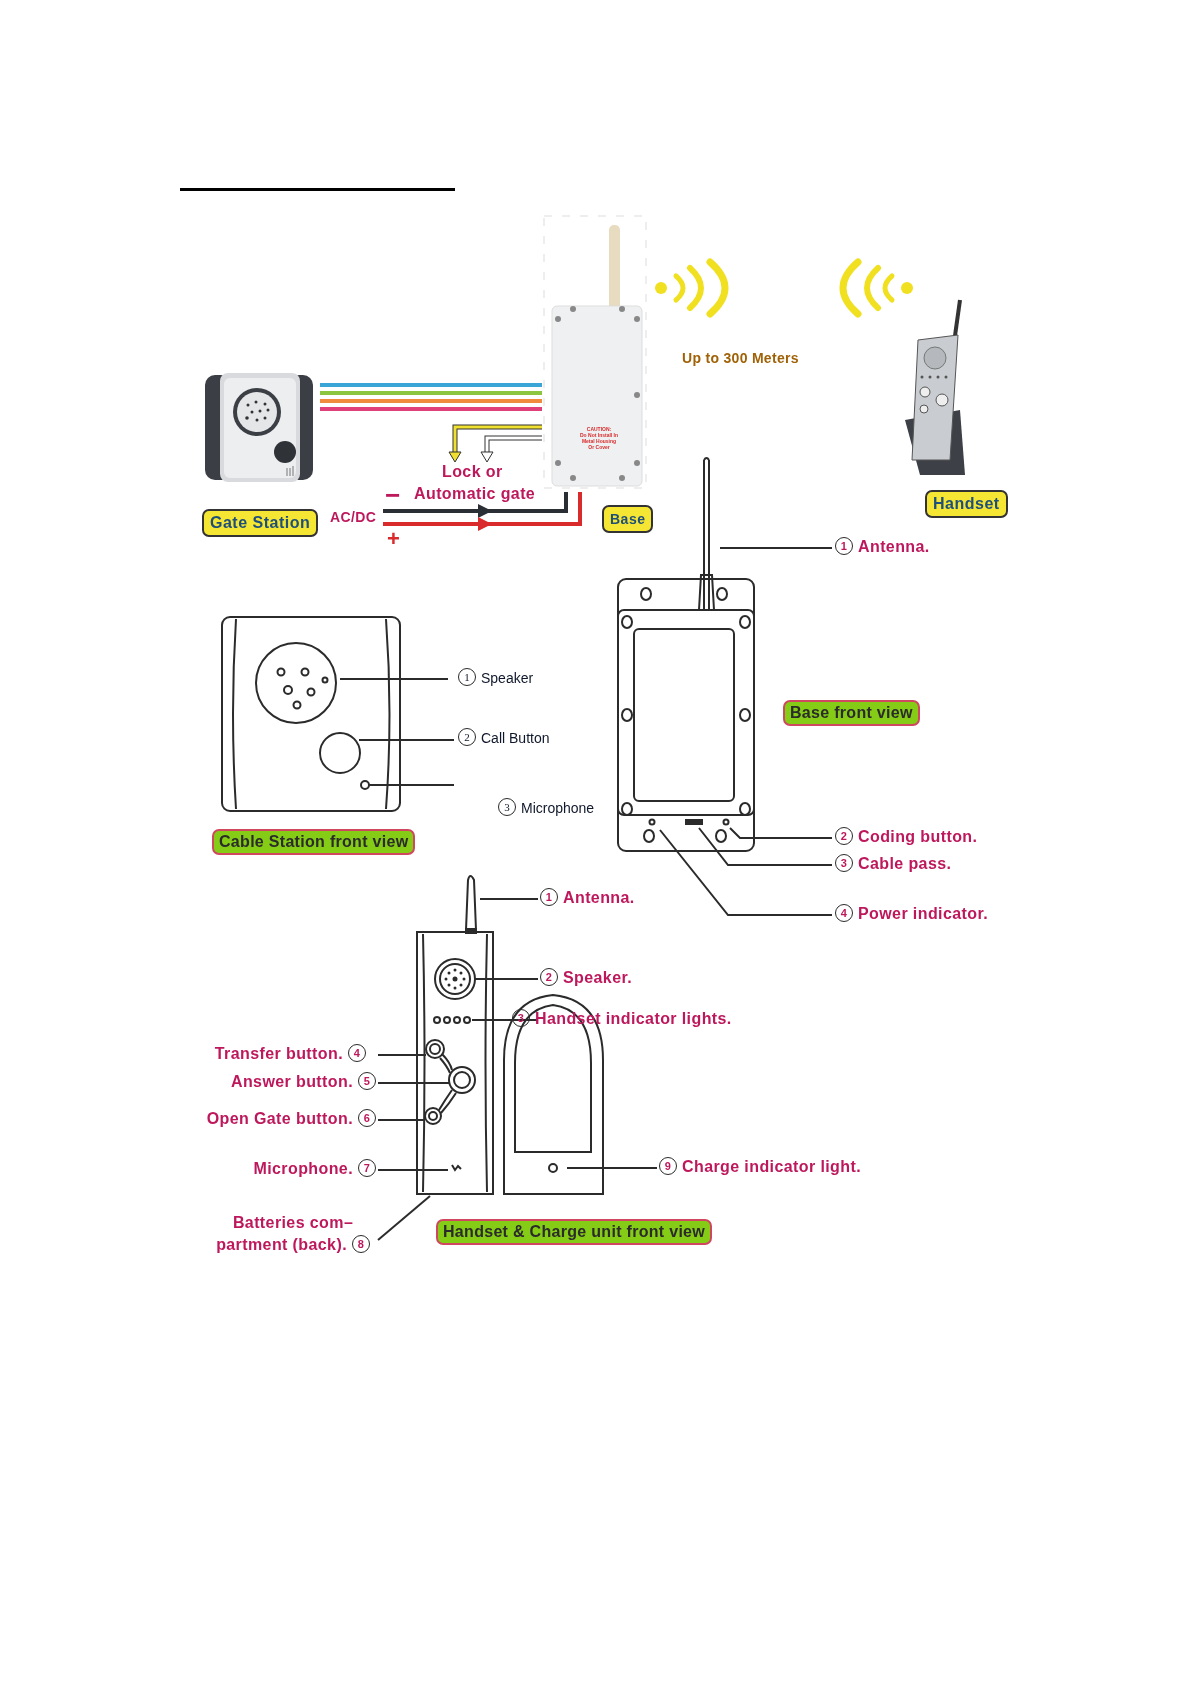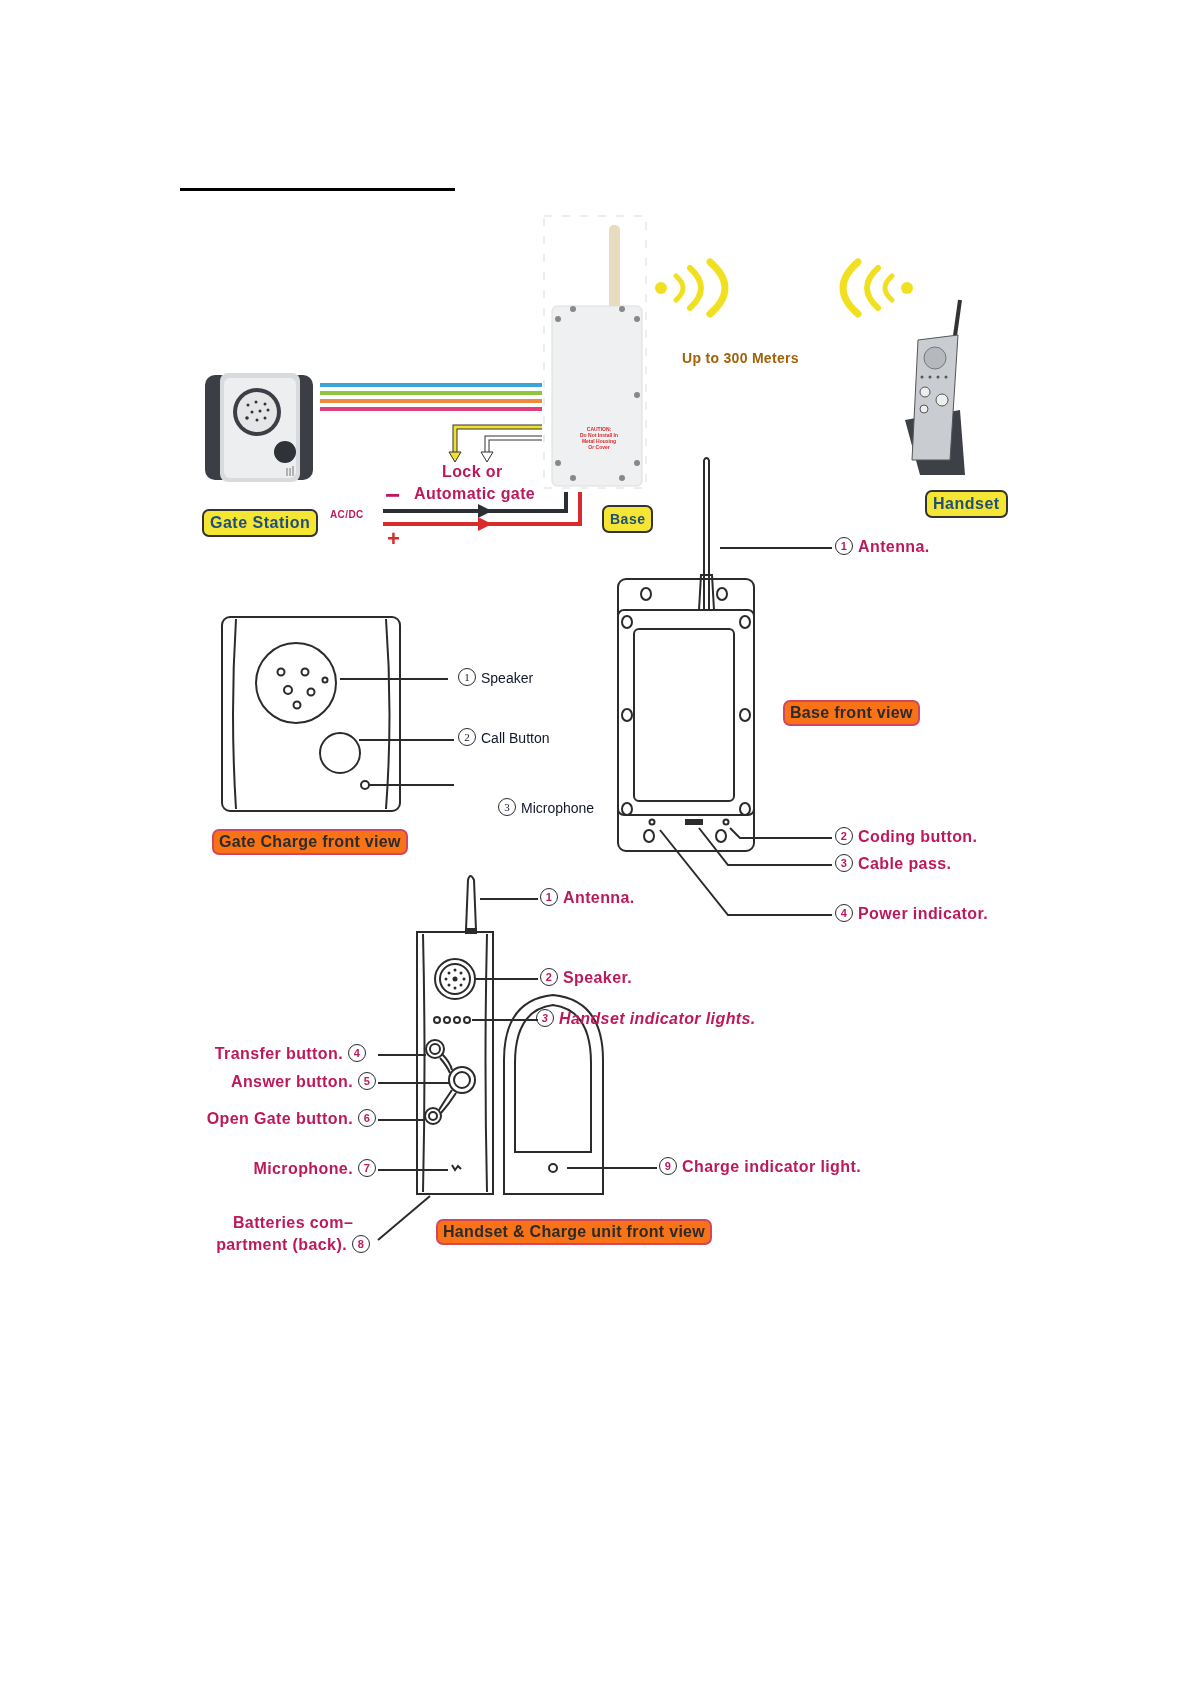--- a/index.html
+++ b/index.html
@@ -3,21 +3,21 @@
 <meta charset="utf-8">
 <style>
   html, body { margin: 0; padding: 0; background: #ffffff; }
   body { width: 1192px; height: 1685px; position: relative; overflow: hidden;
          font-family: "Liberation Sans", sans-serif; color: #2b2b2b; }
   .abs { position: absolute; }
   .title-rule { position: absolute; left: 180px; top: 188px; width: 275px; height: 3px; background: #000; }
   .tag-yellow { position: absolute; background: #f5e633; border: 2px solid #333; border-radius: 7px;
                 color: #1e4f7a; font-weight: bold; font-size: 16px; padding: 2px 6px; line-height: 20px;
                 letter-spacing: 0.5px; white-space: nowrap; }
-  .tag-pink { position: absolute; background: #f97316; border: 2px solid #d04860; border-radius: 7px;
+  .tag-pink { position: absolute; background: #84cc16; border: 2px solid #d04860; border-radius: 7px;
               color: #2b2b2b; font-weight: bold; font-size: 16px; padding: 1px 5px; line-height: 20px;
               white-space: nowrap; letter-spacing: 0.3px; }
   .lbl { position: absolute; font-weight: bold; font-size: 16px; color: #be185d; white-space: nowrap; letter-spacing: 0.4px; }
   .lbl-thin { position: absolute; font-size: 14px; color: #0f172a; white-space: nowrap; }
   .range-text { position: absolute; left: 682px; top: 350px; color: #a16207; font-weight: bold; font-size: 14px; letter-spacing: 0.3px; white-space: nowrap; }
   .num { display: inline-block; width: 16px; height: 16px; border: 1.6px solid #2b2b2b; border-radius: 50%;
          font-size: 11px; line-height: 16px; text-align: center; font-weight: bold; vertical-align: middle;
          margin-right: 5px; position: relative; top: -2px; }
   .num-thin { font-weight: normal; font-family: "Liberation Serif", serif; }
   .num-r { margin-right: 0; margin-left: 5px; }
@@ -216,41 +216,41 @@
   </g>
 </svg>
 
 <div class="range-text">Up to 300 Meters</div>
 <div class="tag-yellow" style="left:202px; top:509px;">Gate Station</div>
 <div class="tag-yellow" style="left:602px; top:505px; font-size:14px;">Base</div>
 <div class="tag-yellow" style="left:925px; top:490px;">Handset</div>
 
 <div class="lbl" style="left:442px; top:463px; font-size:16px;">Lock or</div>
 <div class="lbl" style="left:414px; top:485px; font-size:16px;">Automatic  gate</div>
-<div class="lbl" style="left:330px; top:509px; font-size:10px;">AC/DC</div>
+<div class="lbl" style="left:330px; top:509px; font-size:14px;">AC/DC</div>
 <div class="lbl" style="left:385px; top:480px; font-size:26px;">−</div>
 <div class="lbl" style="left:387px; top:526px; font-size:22px; color:#d92b2b;">+</div>
 
 <div class="abs" style="left:579px; top:426px; width:40px; text-align:center; color:#d82c2c; font-size:5px; font-weight:bold; line-height:6px;">
   <div>CAUTION:</div>
   <div>Do Not Install In</div>
   <div>Metal Housing</div>
   <div>Or Cover</div>
 </div>
 
 <div class="lbl-thin" style="left:458px; top:670px;">
   <span class="num num-thin">1</span><span>Speaker</span>
 </div>
 <div class="lbl-thin" style="left:458px; top:730px;">
   <span class="num num-thin">2</span><span>Call Button</span>
 </div>
 <div class="lbl-thin" style="left:458px; top:800px;margin-left:40px;">
   <span class="num num-thin">3</span><span>Microphone</span>
 </div>
-<div class="tag-pink" style="left:212px; top:829px;">Gate Charge front view</div>
+<div class="tag-pink" style="left:212px; top:829px;">Cable Station front view</div>
 
 <div class="lbl" style="left:835px; top:538px;">
   <span class="num">1</span><span>Antenna.</span>
 </div>
 <div class="lbl" style="left:835px; top:828px;">
   <span class="num">2</span><span>Coding button.</span>
 </div>
 <div class="lbl" style="left:835px; top:855px;">
   <span class="num">3</span><span>Cable pass.</span>
 </div>
@@ -258,21 +258,21 @@
   <span class="num">4</span><span>Power indicator.</span>
 </div>
 <div class="tag-pink" style="left:783px; top:700px;">Base front view</div>
 
 <div class="lbl" style="left:540px; top:889px;">
   <span class="num">1</span><span>Antenna.</span>
 </div>
 <div class="lbl" style="left:540px; top:969px;">
   <span class="num">2</span><span>Speaker.</span>
 </div>
-<div class="lbl" style="left:536px; top:1010px;font-style:italic;">
+<div class="lbl" style="left:512px; top:1010px;">
   <span class="num">3</span><span>Handset indicator lights.</span>
 </div>
 <div class="lbl" style="left:659px; top:1158px;">
   <span class="num">9</span><span>Charge indicator light.</span>
 </div>
 
 <div class="lbl" style="right:826px; top:1045px;">
   <span>Transfer button.</span><span class="num num-r">4</span>
 </div>
 <div class="lbl" style="right:816px; top:1073px;">

